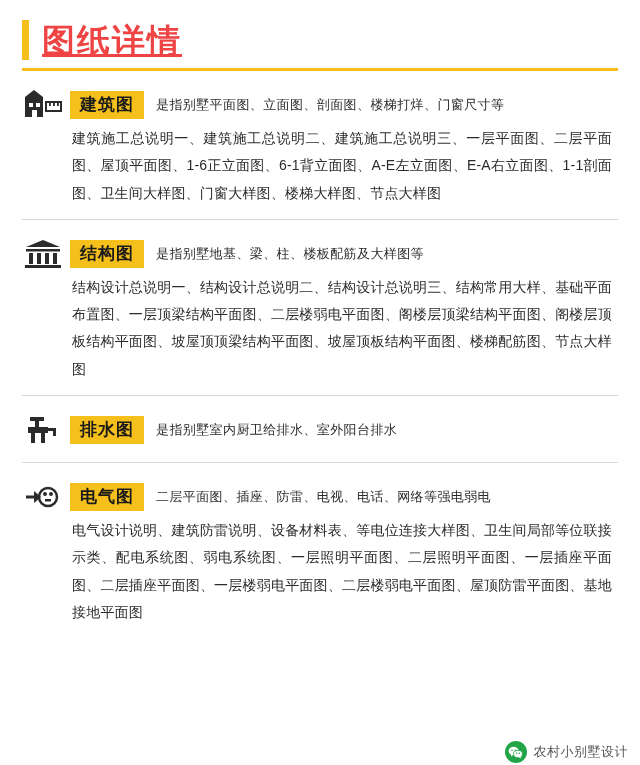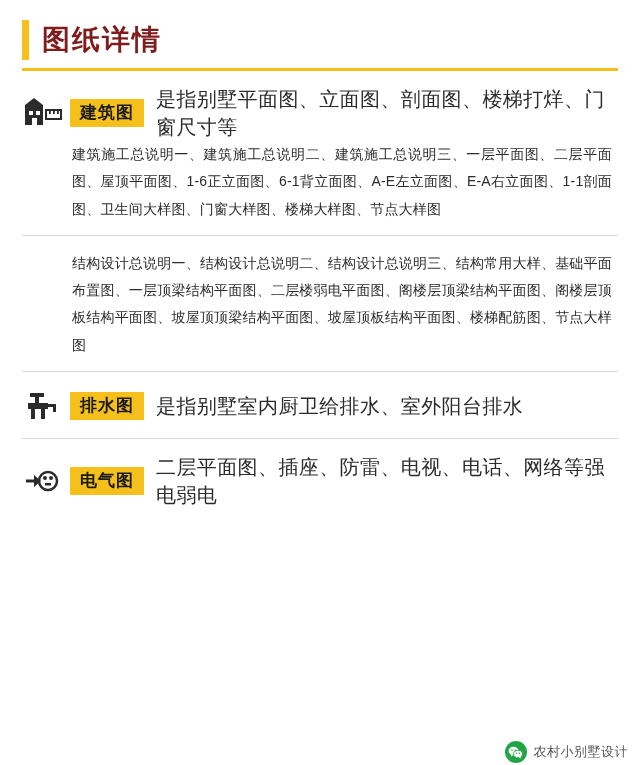--- a/index.html
+++ b/index.html
@@ -32,26 +32,27 @@
     align-items: center;
   }
   .header-bar {
     width: 7px;
     height: 40px;
     background: #f5c01b;
     margin-right: 13px;
     flex: none;
   }
   .header-title {
-    font-size: 28px;
+    font-size: 33px;
     font-weight: bold;
     letter-spacing: 2px;
-    color: #7f1d1d;
+    color: #ef4444;
     line-height: 1;
     white-space: nowrap;
+    text-decoration: underline;
   }
   .header-sub {
     margin-left: 13px;
     font-size: 15px;
     letter-spacing: 1.2px;
     color: #a8a8a8;
     font-weight: bold;
     white-space: nowrap;
     padding-bottom: 2px;
   }
@@ -85,21 +86,21 @@
     color: #1a1a1a;
     font-size: 17px;
     font-weight: bold;
     padding: 5px 10px 6px 10px;
     line-height: 1;
     letter-spacing: 1px;
     flex: none;
     margin-right: 12px;
   }
   .sec-desc {
-    font-size: 20px;
+    font-size: 13px;
     color: #2b2b2b;
     letter-spacing: 0.4px;
     line-height: 1.4;
   }
   .sec-body {
     font-size: 14px;
     color: #2b2b2b;
     line-height: 1.95;
     letter-spacing: 0.2px;
     margin-left: 50px;
@@ -165,20 +166,35 @@
         </svg>
       </div>
       <div class="sec-tag">建筑图</div>
       <div class="sec-desc">是指别墅平面图、立面图、剖面图、楼梯打烊、门窗尺寸等</div>
     </div>
     <div class="sec-body">建筑施工总说明一、建筑施工总说明二、建筑施工总说明三、一层平面图、二层平面图、屋顶平面图、1-6正立面图、6-1背立面图、A-E左立面图、E-A右立面图、1-1剖面图、卫生间大样图、门窗大样图、楼梯大样图、节点大样图</div>
   </div>
   <div class="divider"></div>
 
   <div class="section">
+    <div class="sec-head">
+      <div class="sec-icon">
+        <svg width="38" height="32" viewBox="0 0 38 32">
+          <polygon points="19,2 36,9 2,9" fill="#2b2b2b"></polygon>
+          <rect x="2" y="11" width="34" height="2.5" fill="#2b2b2b"></rect>
+          <rect x="5" y="15" width="4" height="11" fill="#2b2b2b"></rect>
+          <rect x="13" y="15" width="4" height="11" fill="#2b2b2b"></rect>
+          <rect x="21" y="15" width="4" height="11" fill="#2b2b2b"></rect>
+          <rect x="29" y="15" width="4" height="11" fill="#2b2b2b"></rect>
+          <rect x="1" y="27" width="36" height="3" fill="#2b2b2b"></rect>
+        </svg>
+      </div>
+      <div class="sec-tag">结构图</div>
+      <div class="sec-desc">是指别墅地基、梁、柱、楼板配筋及大样图等</div>
+    </div>
     <div class="sec-body">结构设计总说明一、结构设计总说明二、结构设计总说明三、结构常用大样、基础平面布置图、一层顶梁结构平面图、二层楼弱电平面图、阁楼层顶梁结构平面图、阁楼层顶板结构平面图、坡屋顶顶梁结构平面图、坡屋顶板结构平面图、楼梯配筋图、节点大样图</div>
   </div>
   <div class="divider"></div>
 
   <div class="section">
     <div class="sec-head">
       <div class="sec-icon">
         <svg width="38" height="32" viewBox="0 0 38 32">
           <rect x="6" y="3" width="14" height="4" fill="#2b2b2b"></rect>
           <rect x="11" y="7" width="4" height="6" fill="#2b2b2b"></rect>
@@ -203,20 +219,21 @@
           <circle cx="21" cy="13" r="2" fill="#2b2b2b"></circle>
           <circle cx="27" cy="13" r="2" fill="#2b2b2b"></circle>
           <rect x="21" y="18" width="6" height="2.5" fill="#2b2b2b"></rect>
           <rect x="2" y="14.5" width="13" height="3" fill="#2b2b2b"></rect>
           <polygon points="10,10 17,16 10,22" fill="#2b2b2b"></polygon>
         </svg>
       </div>
       <div class="sec-tag">电气图</div>
       <div class="sec-desc">二层平面图、插座、防雷、电视、电话、网络等强电弱电</div>
     </div>
+    <div class="sec-body">电气设计说明、建筑防雷说明、设备材料表、等电位连接大样图、卫生间局部等位联接示类、配电系统图、弱电系统图、一层照明平面图、二层照明平面图、一层插座平面图、二层插座平面图、一层楼弱电平面图、二层楼弱电平面图、屋顶防雷平面图、基地接地平面图</div>
   </div>
 
   <div class="footer">
     <div class="footer-logo">
       <svg width="15" height="13" viewBox="0 0 15 13">
         <ellipse cx="5.6" cy="5" rx="5" ry="4.2" fill="#ffffff"></ellipse>
         <polygon points="3,8 3,10.5 5.5,8.8" fill="#ffffff"></polygon>
         <ellipse cx="10" cy="8" rx="4.4" ry="3.7" fill="#ffffff" stroke="#22a546" stroke-width="0.8"></ellipse>
         <polygon points="12.6,10.6 12.9,12.6 10.6,11.2" fill="#ffffff"></polygon>
         <circle cx="4" cy="4.2" r="0.8" fill="#22a546"></circle>

